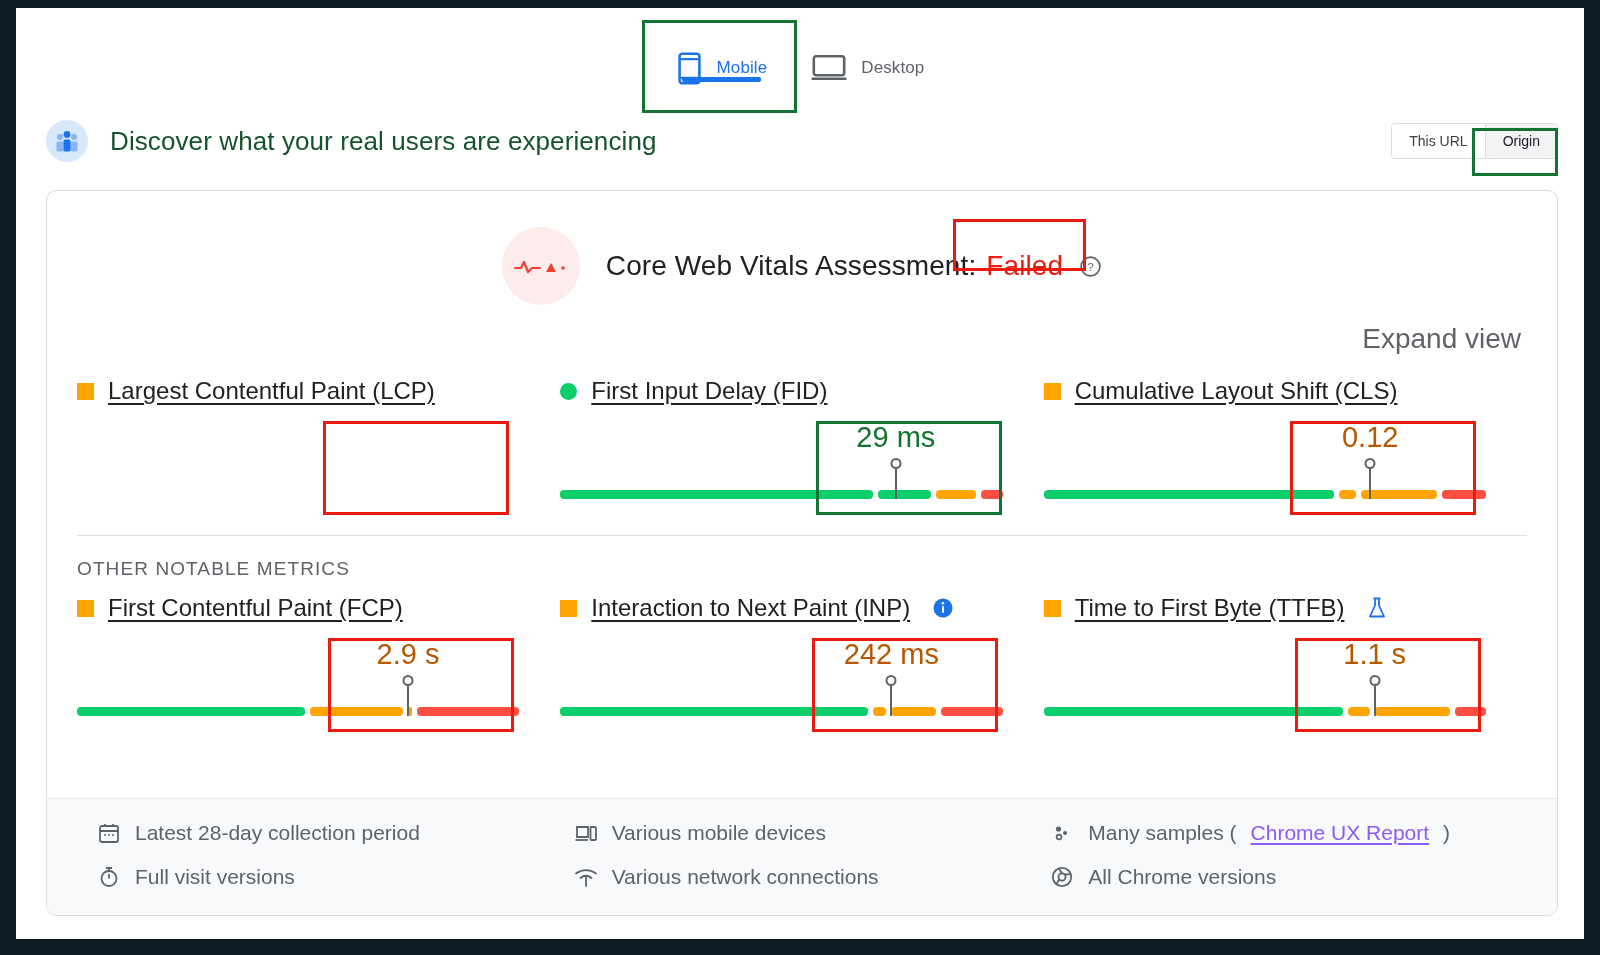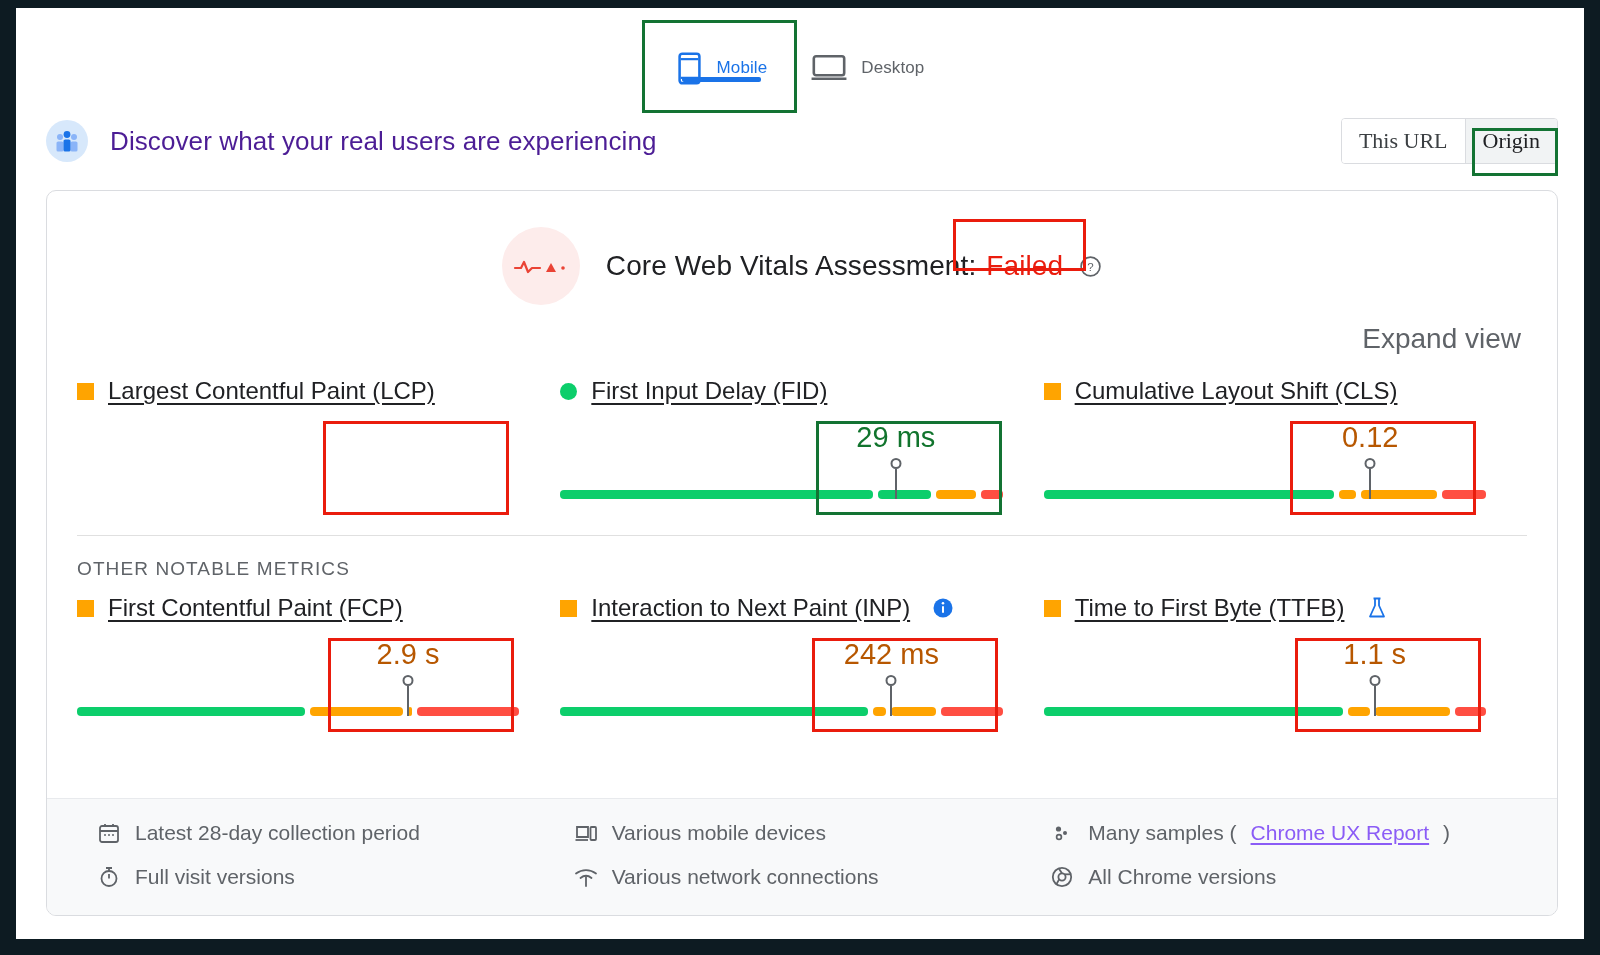--- a/index.html
+++ b/index.html
@@ -88,40 +88,39 @@
     border-radius: 50%;
     background: #d7e8fb;
     display: flex;
     align-items: center;
     justify-content: center;
     flex: none;
     margin-right: 22px;
   }
   .discover-title {
     font-size: 26px;
-    color: #4c1d95;
+    color: #14532d;
     letter-spacing: .1px;
   }
   .scope-toggle {
     margin-left: auto;
     display: flex;
     border: 1px solid #dadce0;
     border-radius: 4px;
     overflow: hidden;
     background: #fff;
     position: relative;
   }
   .scope-btn {
-    font-size: 22px;
+    font-size: 14px;
     color: #3c4043;
     padding: 9px 17px;
     cursor: pointer;
     background: #fff;
     white-space: nowrap;
-    font-family: Liberation Serif, serif;
   }
   .scope-btn.selected {
     background: #f1f3f4;
     color: #202124;
   }
   .scope-divider { width: 1px; background: #dadce0; }
 
   
   .card {
     margin: 16px 26px 0 30px;

